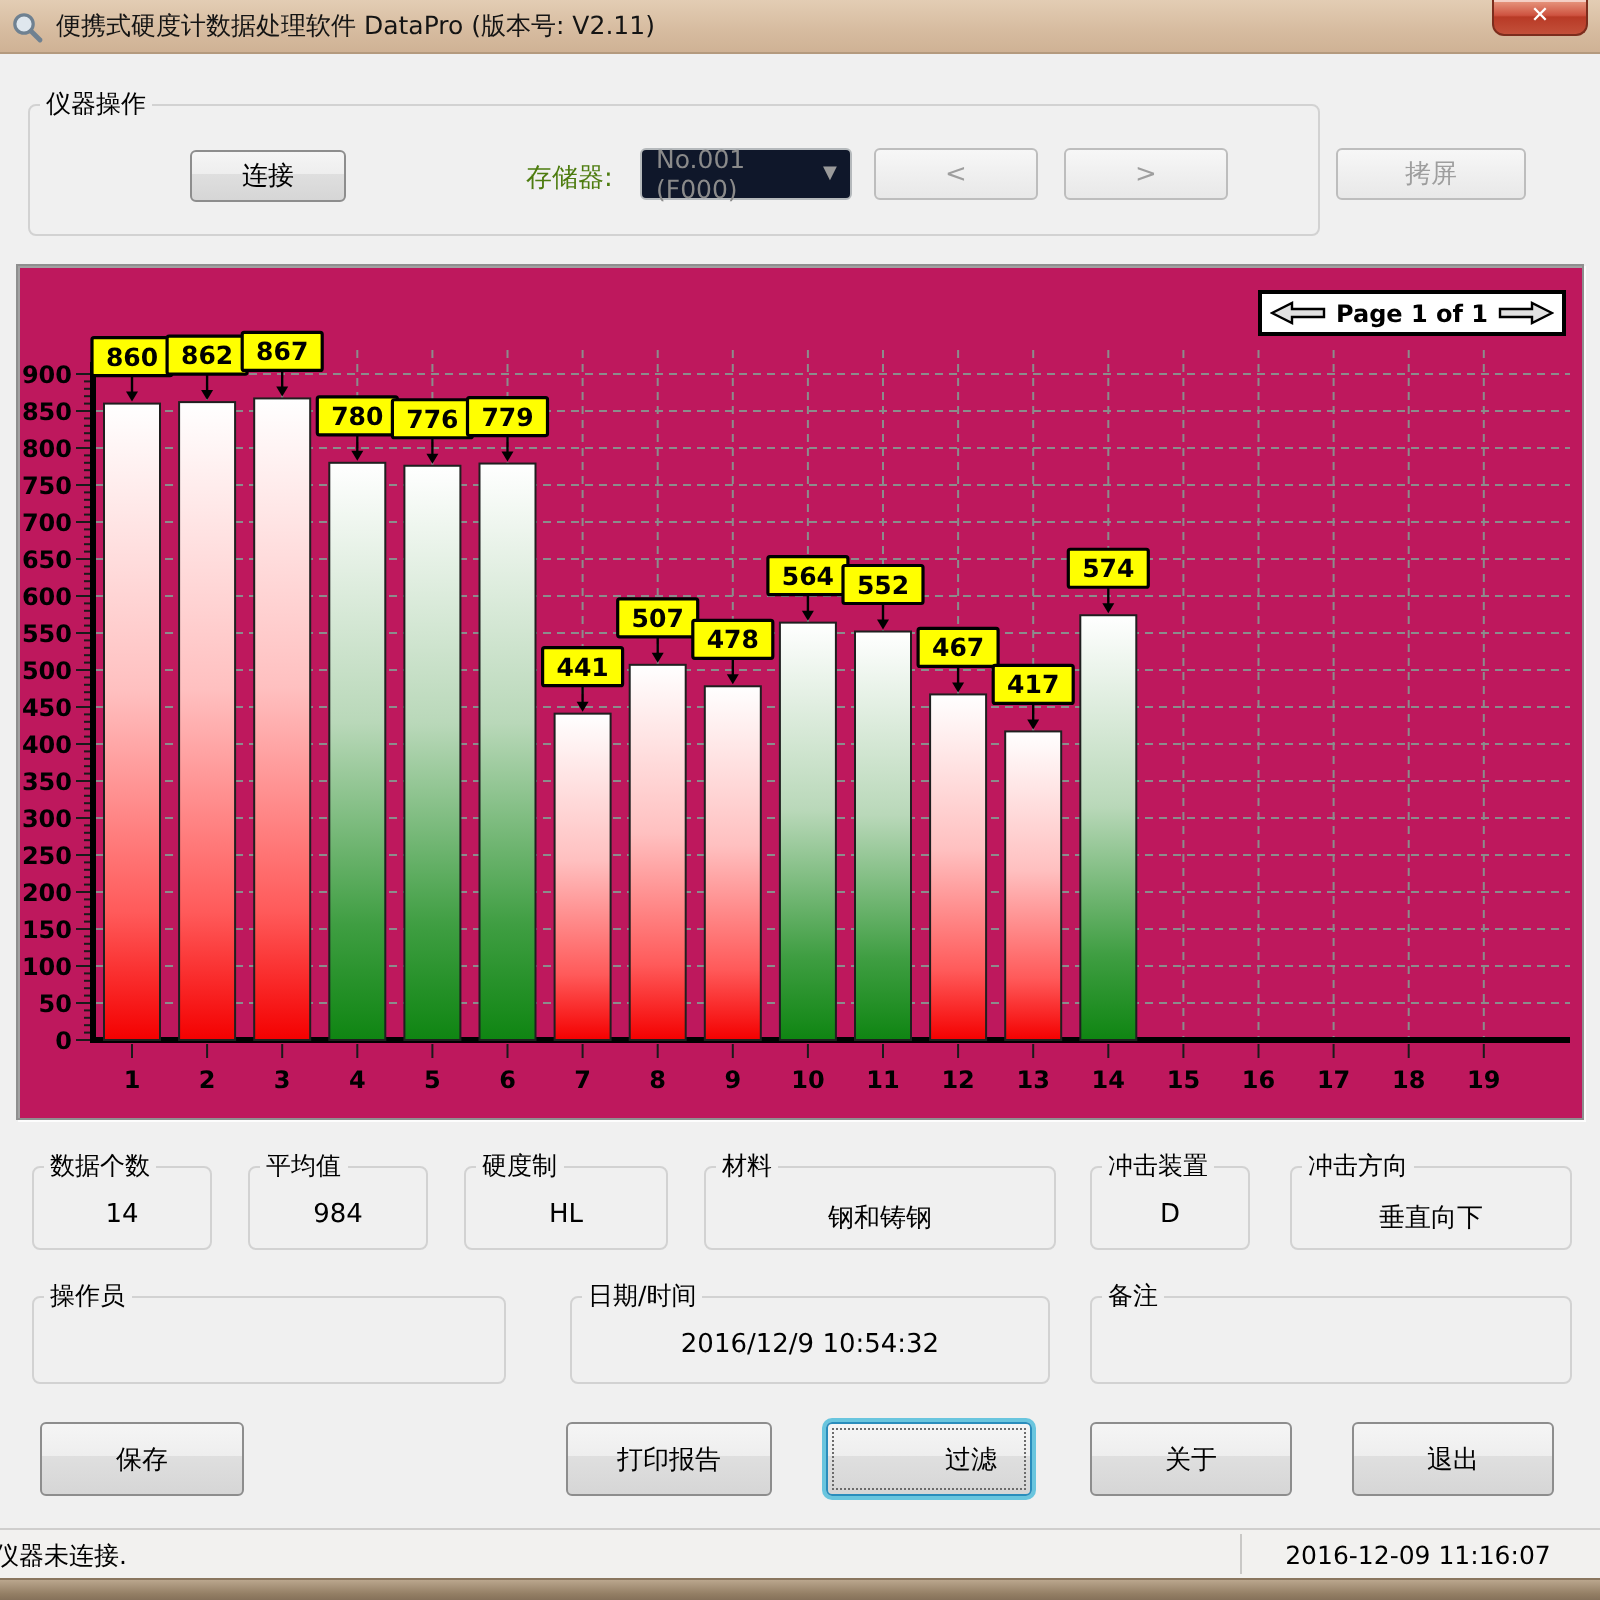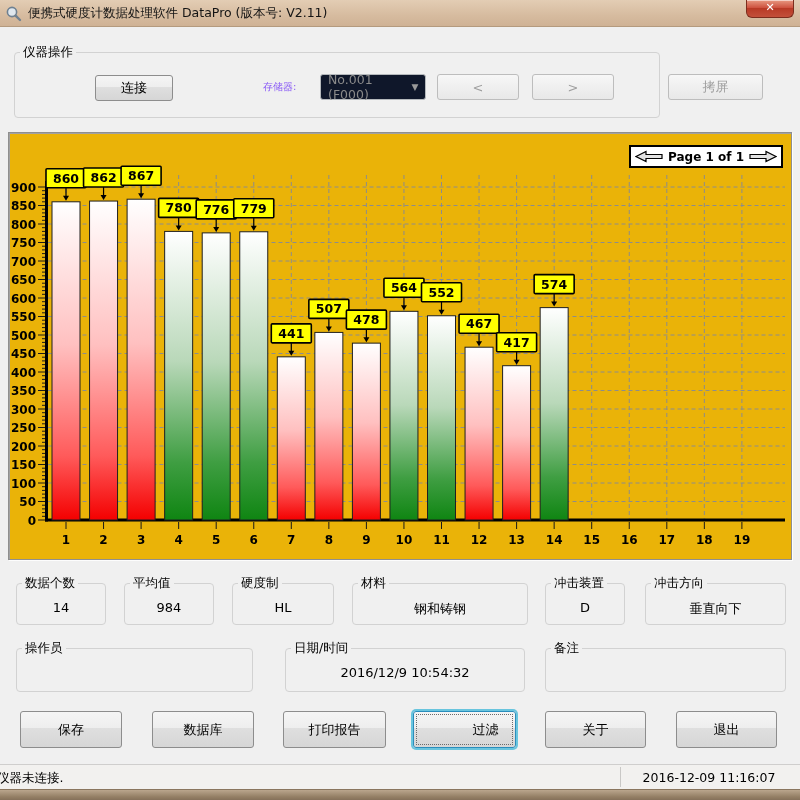--- a/index.html
+++ b/index.html
@@ -34,25 +34,25 @@
     background:linear-gradient(#f7f7f7,#f0f0f0 45%,#e8e8e8); cursor:default; }
   .btn.focused { border-color:#2a8dbc; box-shadow:0 0 0 2px #69c5de;
     outline:1px dotted #6b6b6b; outline-offset:-4px; }
 
   
   .combo { position:absolute; background:#0f172a; border:1px solid #b5b9bc; border-radius:3px;
     color:#8a8a8a; font-size:12.5px; display:flex; align-items:center; }
   .combo .combo-text { flex:1; padding-left:7px; }
   .combo .combo-arrow { width:20px; text-align:center; color:#9a9a9a; font-size:9px; }
 
-  .inline-label { position:absolute; font-size:10px; color:#8b5cf6; }
+  .inline-label { position:absolute; font-size:13px; color:#4d7c0f; }
 
   
   .chart-panel { position:absolute; left:8px; top:132px; width:784px; height:428px;
-    background:#eab308; border:1px solid #8f8f8f;
+    background:#be185d; border:1px solid #8f8f8f;
     box-shadow:inset 1px 1px 0 #a2a2a2, 1px 1px 0 #fdfdfd; }
   .pager { position:absolute; right:8px; top:12px; height:23px; background:#fff;
     border:2px solid #000; display:flex; align-items:center; gap:3px; padding:0 4px;
     font-size:12px; font-weight:bold; color:#000; z-index:5; }
   .pager-arrow { display:block; cursor:pointer; }
 
   
   .statusbar { position:absolute; left:0; top:764px; width:800px; height:25px;
     background:#f2f1ef; border-top:1px solid #cfcecd; font-size:12.5px; color:#000; }
   .status-left { position:absolute; left:-3px; top:5px; }
@@ -413,21 +413,20 @@
   <fieldset style="left:285px; top:640px; width:240px; height:52px;">
     <legend>日期/时间</legend>
     <div class="field-value">2016/12/9 10:54:32</div>
   </fieldset>
   <fieldset style="left:545px; top:640px; width:241px; height:52px;">
     <legend>备注</legend>
     <div class="field-value"></div>
   </fieldset>
 
   <button class="btn" style="left:20px; top:711px; width:102px; height:37px;">保存</button>
-  <button class="btn" style="left:152px; top:711px; width:102px; height:37px;">数据库</button>
   <button class="btn" style="left:283px; top:711px; width:103px; height:37px;">打印报告</button>
   <button class="btn focused" style="left:413px; top:711px; width:103px; height:37px;padding-left:42px;">过滤</button>
   <button class="btn" style="left:676px; top:711px; width:101px; height:37px;">退出</button>
   <button class="btn" style="left:545px; top:711px; width:101px; height:37px;">关于</button>
 
   <div class="statusbar">
     <span class="status-left">仪器未连接.</span>
     <span class="status-divider"></span>
     <span class="status-right">2016-12-09 11:16:07</span>
   </div>

